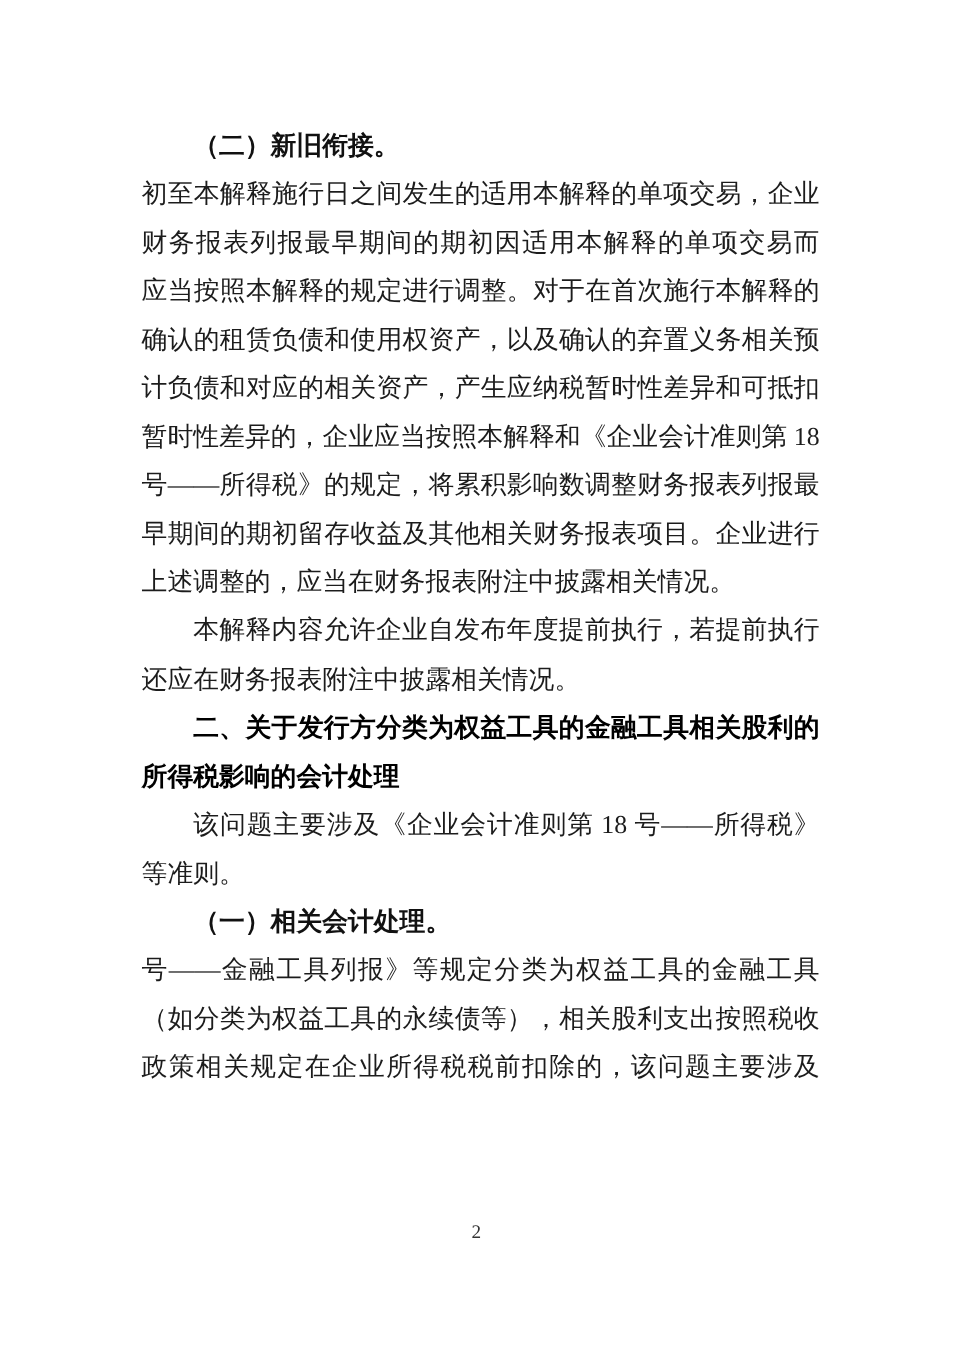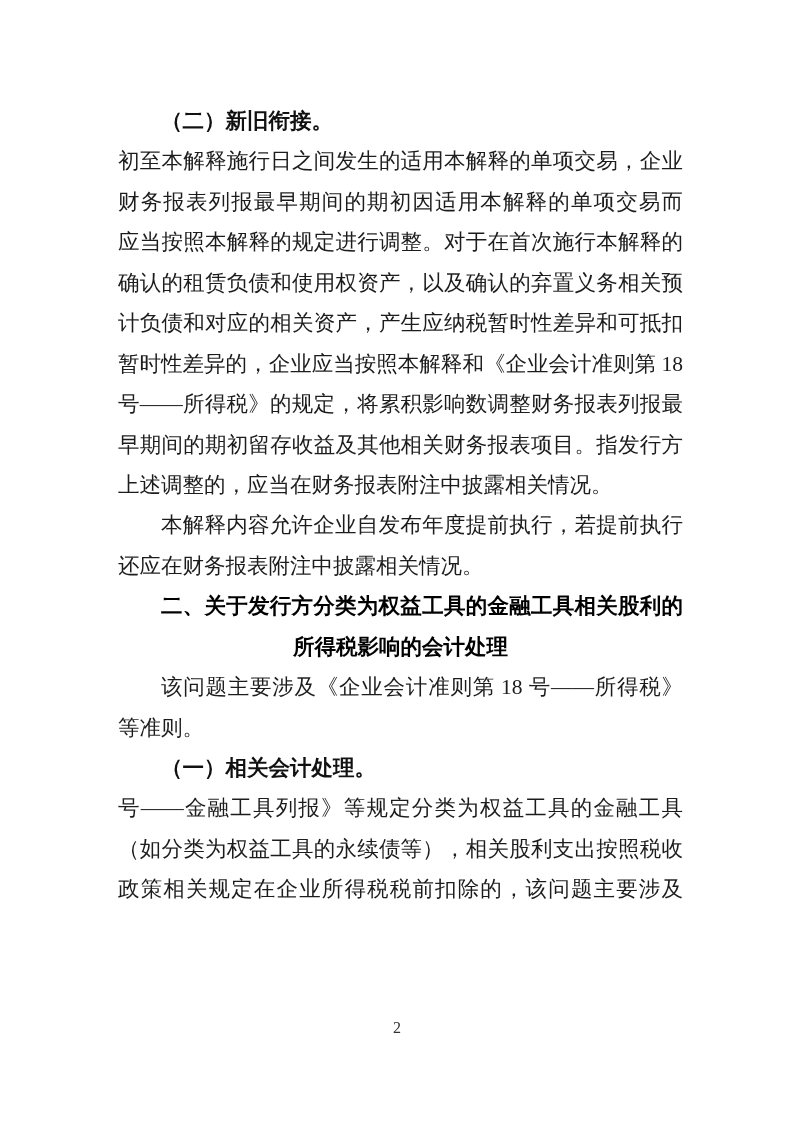--- a/index.html
+++ b/index.html
@@ -45,21 +45,20 @@
   }
   .line.kai-bold {
     font-weight: bold;
     color: #111111;
   }
   .line.hei-bold {
     font-family: "Liberation Sans", "DejaVu Sans", sans-serif;
     font-weight: bold;
     font-size: 21.5px;
     color: #000000;
-    text-align: center;
   }
   .footer {
     position: absolute;
     left: 0;
     top: 1017px;
     width: 794px;
     height: 22px;
     line-height: 22px;
     text-align: center;
     font-size: 16px;
@@ -73,21 +72,21 @@
 <div class="page">
   <div class="content">
       <div class="line kai-bold indent">（二）新旧衔接。</div>
       <div class="line  just">初至本解释施行日之间发生的适用本解释的单项交易，企业</div>
       <div class="line  just">财务报表列报最早期间的期初因适用本解释的单项交易而</div>
       <div class="line  just">应当按照本解释的规定进行调整。对于在首次施行本解释的</div>
       <div class="line  just">确认的租赁负债和使用权资产，以及确认的弃置义务相关预</div>
       <div class="line  just">计负债和对应的相关资产，产生应纳税暂时性差异和可抵扣</div>
       <div class="line  just">暂时性差异的，企业应当按照本解释和《企业会计准则第 18</div>
       <div class="line  just">号——所得税》的规定，将累积影响数调整财务报表列报最</div>
-      <div class="line  just">早期间的期初留存收益及其他相关财务报表项目。指发行方</div>
+      <div class="line  just">早期间的期初留存收益及其他相关财务报表项目。企业进行</div>
       <div class="line ">上述调整的，应当在财务报表附注中披露相关情况。</div>
       <div class="line  indent just">本解释内容允许企业自发布年度提前执行，若提前执行</div>
       <div class="line ">还应在财务报表附注中披露相关情况。</div>
       <div class="line hei-bold indent just">二、关于发行方分类为权益工具的金融工具相关股利的</div>
       <div class="line hei-bold">所得税影响的会计处理</div>
       <div class="line  indent just">该问题主要涉及《企业会计准则第 18 号——所得税》</div>
       <div class="line ">等准则。</div>
       <div class="line kai-bold indent">（一）相关会计处理。</div>
       <div class="line  just">号——金融工具列报》等规定分类为权益工具的金融工具</div>
       <div class="line  just">（如分类为权益工具的永续债等），相关股利支出按照税收</div>

